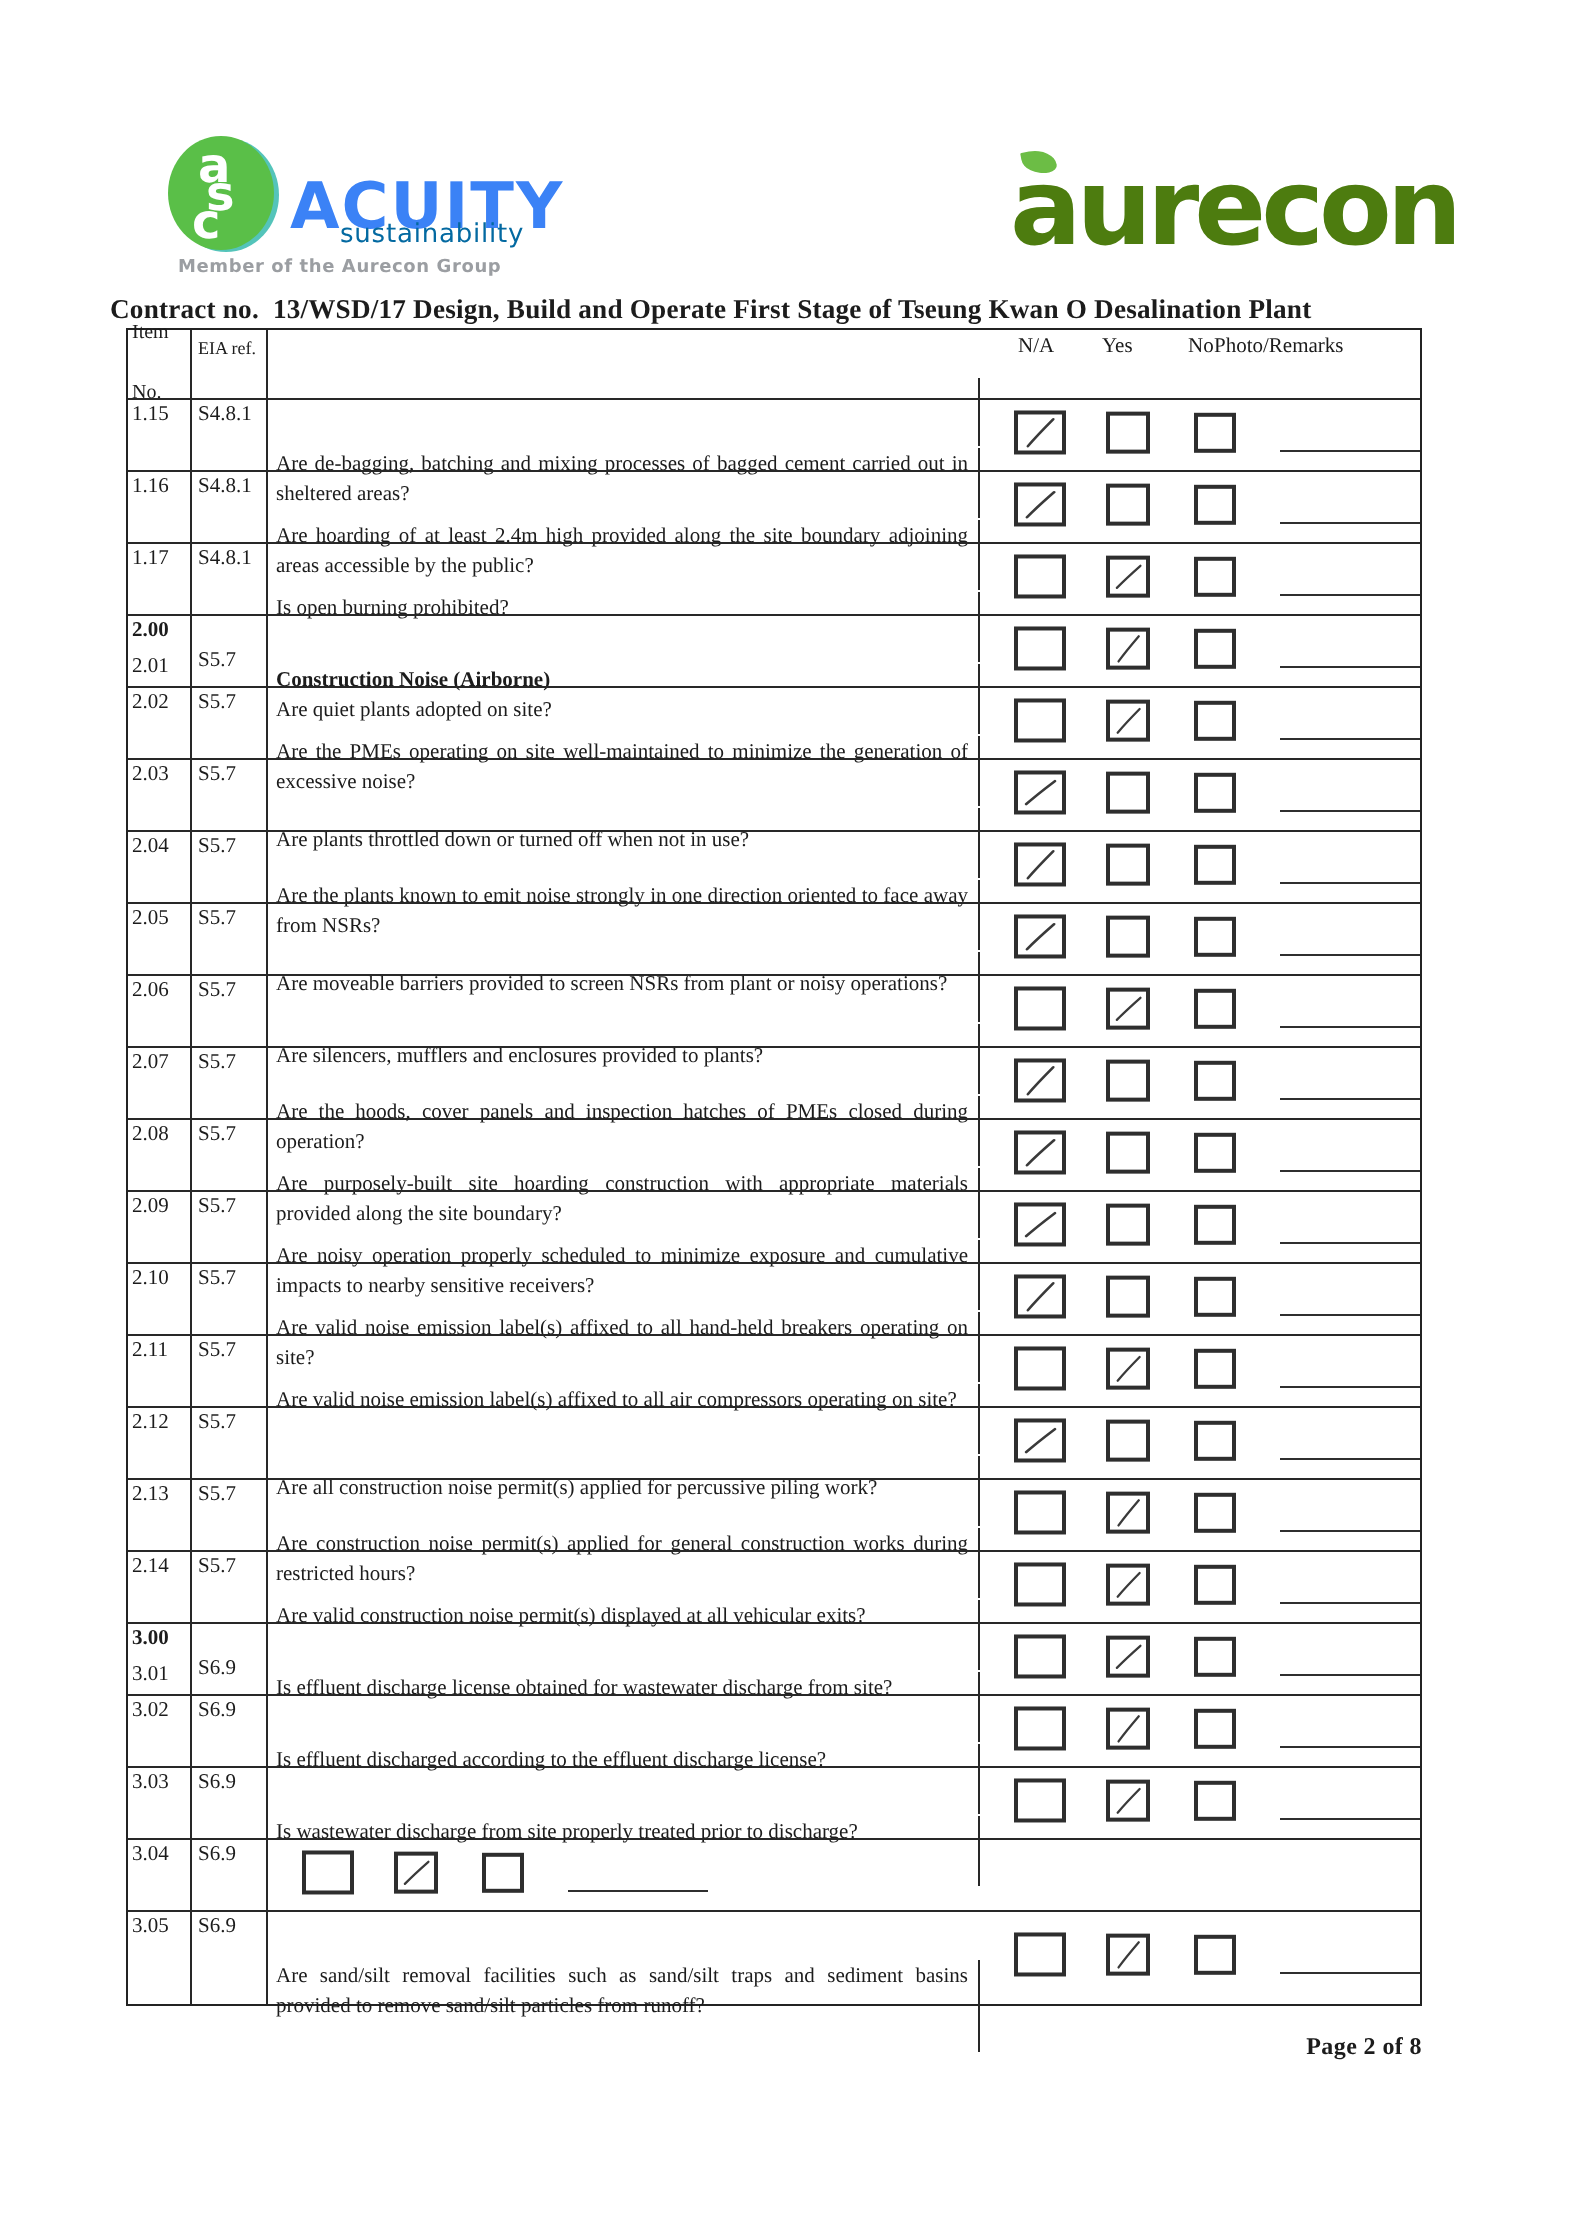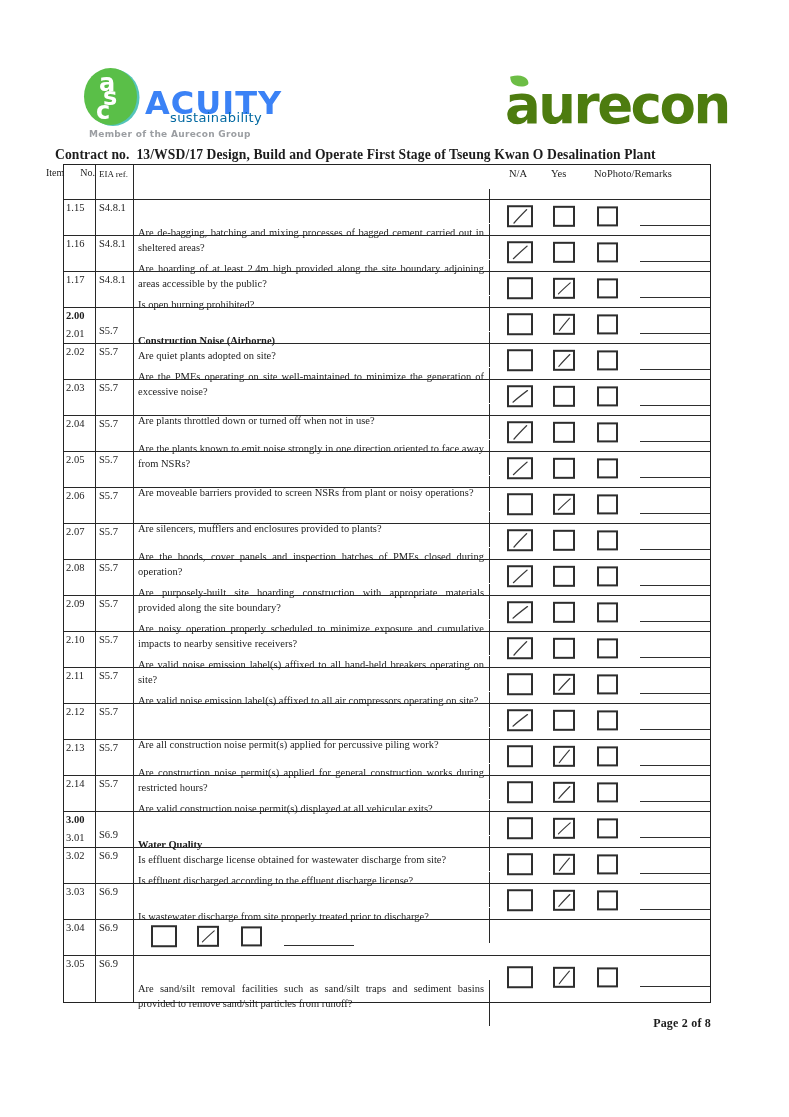--- a/index.html
+++ b/index.html
@@ -37,21 +37,21 @@
   .t-head { display:flex; height:34px; }
   .t-row  { display:flex; height:36px; border-top:1.5px solid #282828; position:relative; }
   .t-row.tall { height:47px; }
   .cell { height:100%; }
   .cell-item { width:32px; border-right:1.4px solid #282828; padding:1px 0 1px 2px; font-size:10.5px; line-height:14px; }
   .cell-ref  { width:38px; border-right:1.4px solid #282828; padding:1px 0 0 3px; font-size:10.5px; line-height:14px; }
   .cell-q    { width:356px; border-right:1.4px solid #282828; padding:2px 5px 0 4px; font-size:10.5px;
                line-height:14.6px; text-align:justify;margin-top:24px; }
   .cell-check{ flex:1; position:relative; }
 
-  .t-head .cell-item { display:flex; flex-direction:row; justify-content:flex-end; font-size:10px;gap:16px; }
+  .t-head .cell-item { display:flex; flex-direction:column; justify-content:center; font-size:10px;gap:16px; }
   .t-head .cell-ref  { font-size:9px; padding-top:2px; }
   .h-label { position:absolute; top:3px; font-size:10.5px; }
   .h-na    { left:19px; }
   .h-yes   { left:61px; }
   .h-no    { left:104px; }
   .h-photo { left:117px; }
 
   .sec-no   { font-weight:bold; margin-bottom:4px; }
   .sec-ref span { display:inline-block; margin-top:15px; }
   .sec-title{ font-weight:bold; }
@@ -432,21 +432,20 @@
             <div class="remark-line"></div>
           </div>
         </div>
         <div class="t-row">
           <div class="cell cell-item">
             <div class="sec-no">3.00</div>
             <div>3.01</div>
           </div>
           <div class="cell cell-ref sec-ref"><span>S6.9</span></div>
           <div class="cell cell-q">
-            <div class="sec-title">Water Quality</div>
             <div class="q-text">Is effluent discharge license obtained for wastewater discharge from site?</div>
           </div>
           <div class="cell cell-check">
             <div class="cb cb-na"></div>
             <div class="cb cb-yes">
               <svg viewBox="0 0 24 24" preserveAspectRatio="none" style="transform:rotate(4deg)">
                 <path d="M4 20.5 Q 9.5 14 19.5 3.8" fill="none" stroke="#3a3a3a" stroke-width="1.6" stroke-linecap="round"></path>
               </svg>
             </div>
             <div class="cb cb-no"></div>

